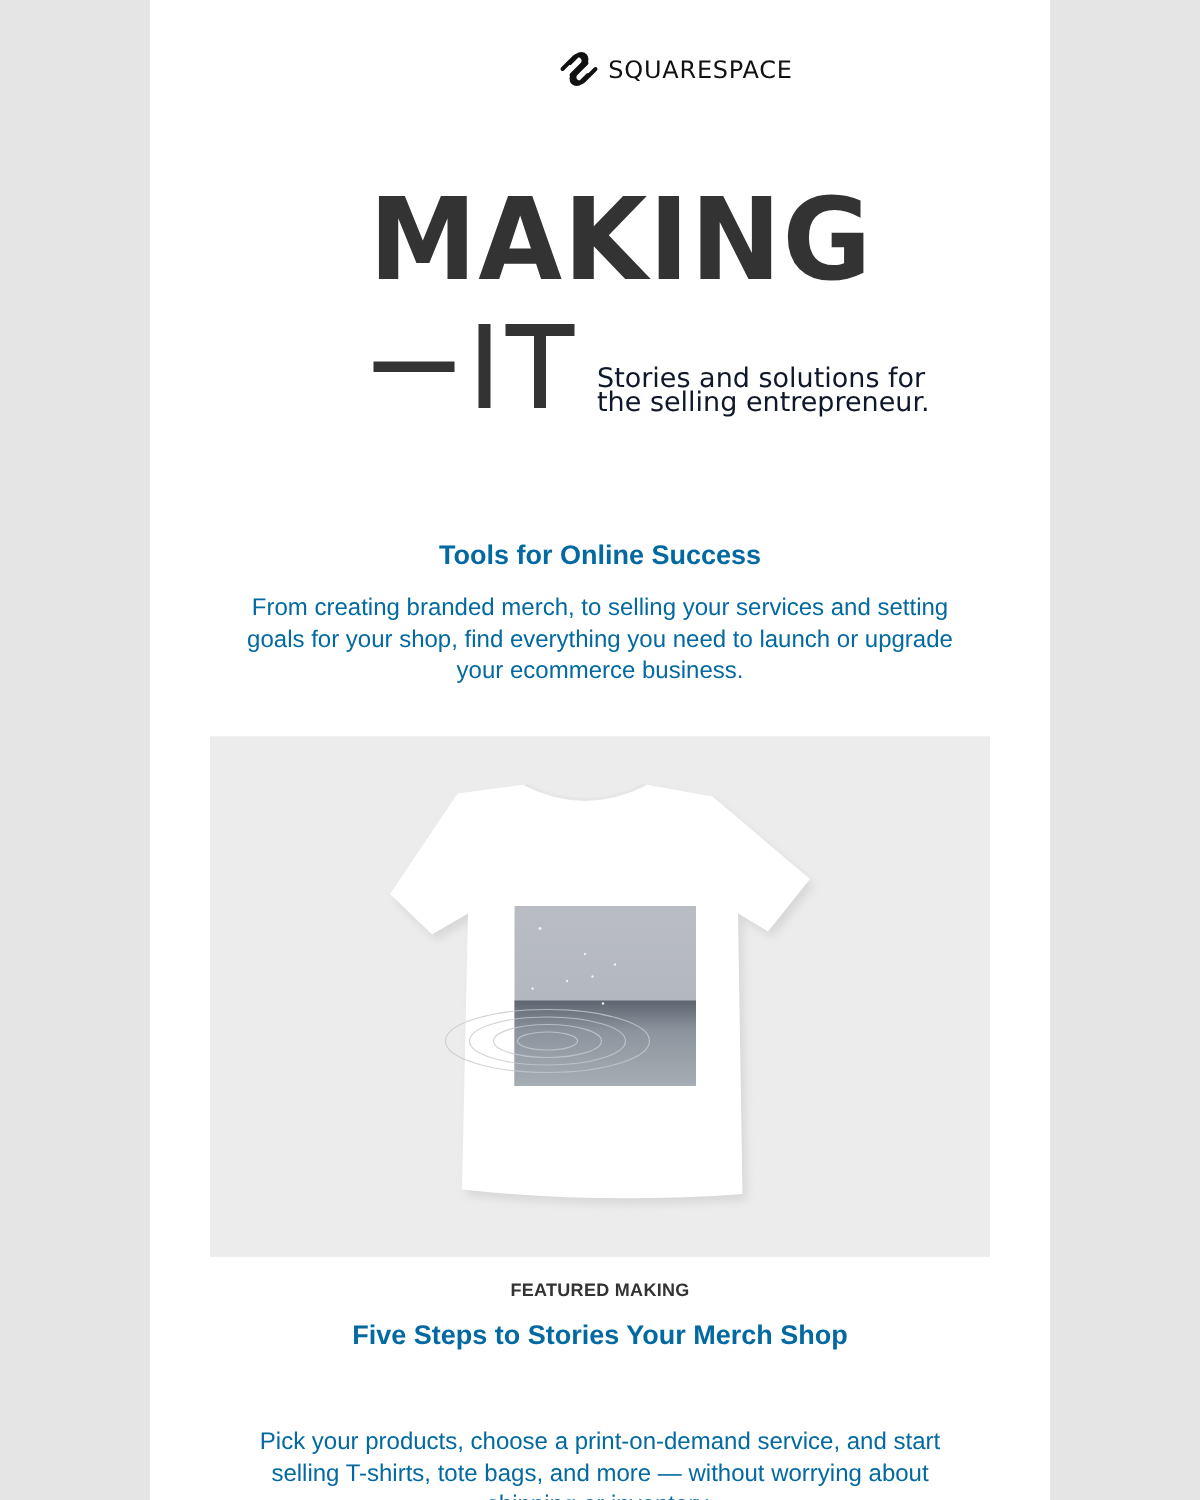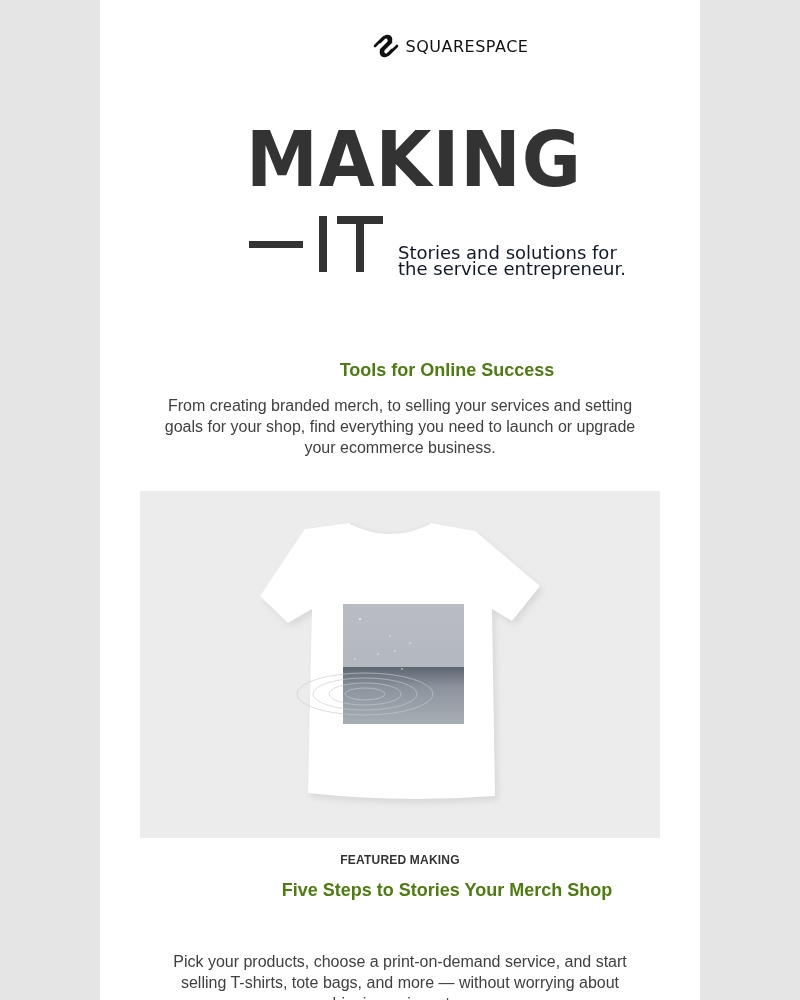--- a/index.html
+++ b/index.html
@@ -102,31 +102,30 @@
       color: #0f172a;
       white-space: nowrap;
     }
     .section-title {
       position: absolute;
       left: 0;
       width: 600px;
       text-align: center;
       font-weight: bold;
       font-size: 18px;
-      color: #4d7c0f;
-      margin-left: 47px;
+      color: #0369a1;
     }
     .section-body {
       position: absolute;
       left: 60px;
       width: 480px;
       text-align: center;
       font-size: 16px;
       line-height: 21px;
-      color: #404040;
+      color: #0369a1;
     }
     .feature-image {
       position: absolute;
       left: 40px;
       top: 491px;
       width: 520px;
       height: 347px;
       background: #ececec;
       overflow: hidden;
       display: block;
@@ -161,21 +160,21 @@
   </div>
 
   <div class="hero">
     <div class="hero-making">MAKING</div>
     <div class="hero-dash"></div>
     <div class="hero-i"></div>
     <div class="hero-t-bar"></div>
     <div class="hero-t-stem"></div>
     <div class="hero-tagline">
       <div>Stories and solutions for</div>
-      <div>the service entrepreneur.</div>
+      <div>the selling entrepreneur.</div>
     </div>
   </div>
 
   <div class="section-title" style="top:360px;">Tools for Online Success</div>
   <div class="section-body" style="top:395px;">From creating branded merch, to selling your services and setting goals for your shop, find everything you need to launch or upgrade your ecommerce business.</div>
 
   <svg class="feature-image" viewBox="0 0 520 347">
     <defs>
       <linearGradient id="sky" x1="0" y1="0" x2="0" y2="1">
         <stop offset="0" stop-color="#b9bdc3"></stop>

